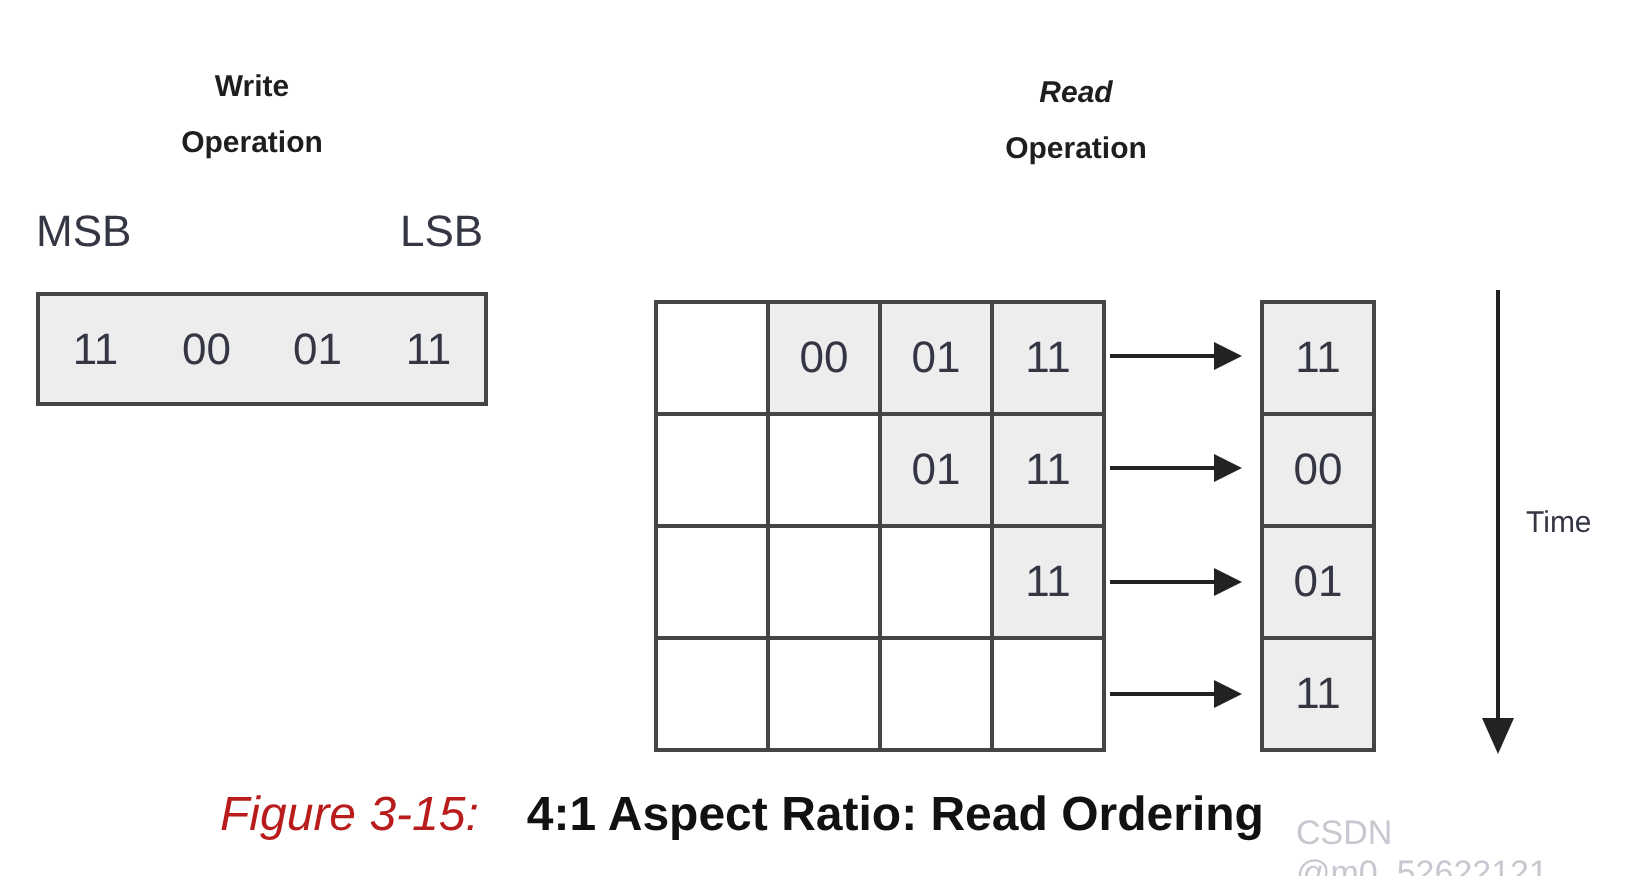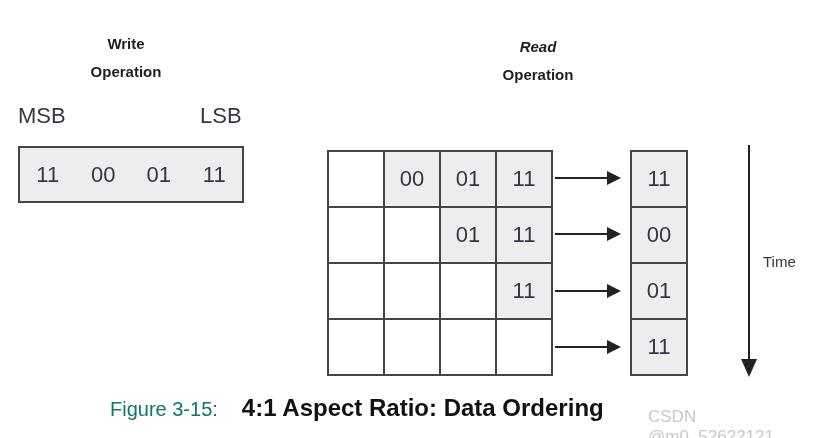--- a/index.html
+++ b/index.html
@@ -42,21 +42,21 @@
     border-left:14px solid var(--arrow,#222222);
   }
   .time-shaft{left:748px;top:145px;width:2px;height:216px;background:var(--arrow,#222222);}
   .time-head{
     left:741px;top:359px;width:0;height:0;
     border-left:8px solid transparent;border-right:8px solid transparent;
     border-top:18px solid var(--arrow,#222222);
   }
   .time-label{left:763px;top:253px;font-size:15px;font-weight:500;color:var(--dark,#343743);}
   .caption{left:110px;top:394px;white-space:nowrap;z-index:2;}
-  .fig-label{font-size:20px;color:#0f766e;}
+  .fig-label{font-style:italic;font-size:24px;color:#b91c1c;}
   .fig-title{font-weight:bold;font-size:24px;margin-left:24px;color:#111111;}
   .watermark{left:648px;top:407px;font-size:17px;color:var(--watermark,#c8c8d0);z-index:1;}
 </style>
 </head>
 <body>
 
 <div class="stage">
 
   <div class="abs op-heading" style="left:26px;top:30px;">
     <span style="display:block;">Write</span>
@@ -119,18 +119,18 @@
     <div class="m-cell filled">00</div>
     <div class="m-cell filled">01</div>
     <div class="m-cell filled">11</div>
   </div>
 
   <div class="abs time-shaft"></div>
   <div class="abs time-head"></div>
   <div class="abs time-label">Time</div>
 
   <div class="abs caption">
-    <span class="fig-label">Figure 3-15:</span><span class="fig-title">4:1 Aspect Ratio: Data Ordering</span>
+    <span class="fig-label">Figure 3-15:</span><span class="fig-title">4:1 Aspect Ratio: Read Ordering</span>
   </div>
 
   <div class="abs watermark">CSDN @m0_52622121</div>
 
 </div>
 
 </body></html>

